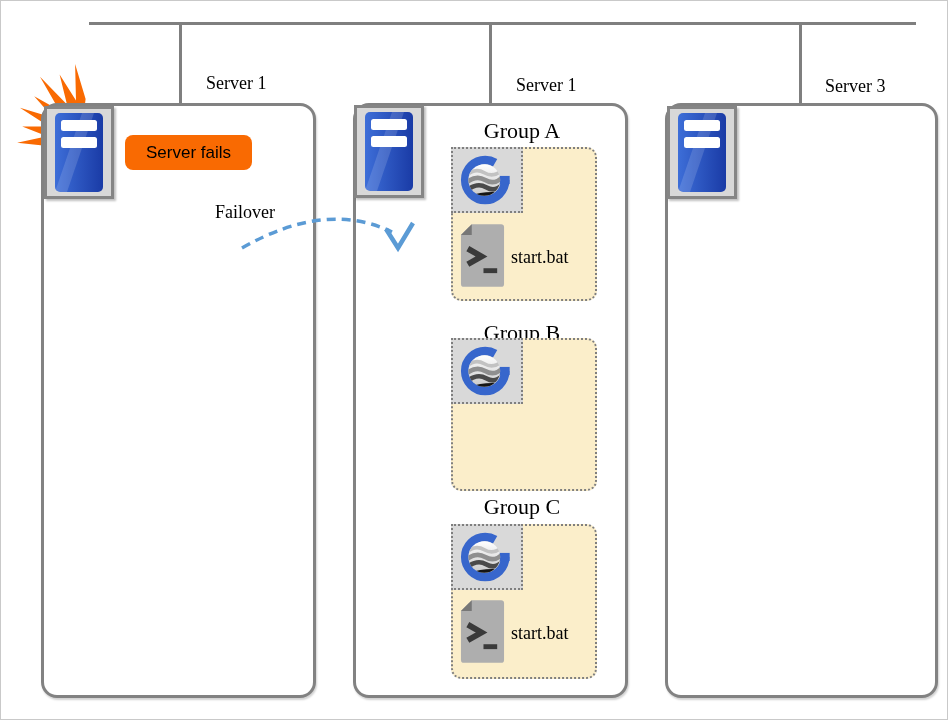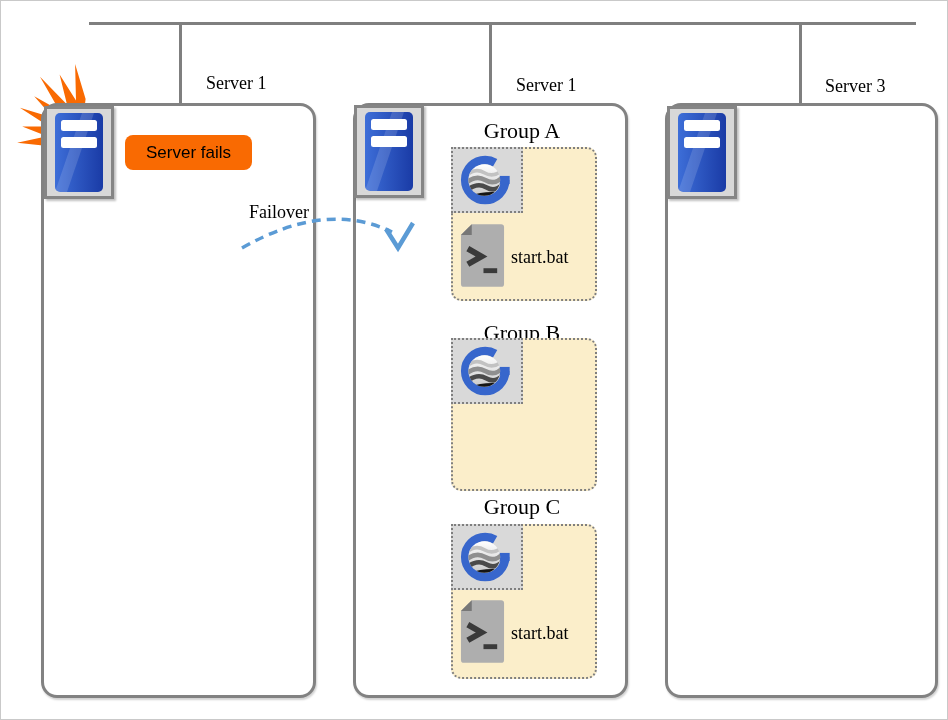--- a/index.html
+++ b/index.html
@@ -100,21 +100,21 @@
     </svg>
   <svg class="abs icon-frame" style="left:353px;top:104px" width="70" height="93">
       <use href="#sym-server"></use>
     </svg>
   <svg class="abs icon-frame" style="left:666px;top:105px" width="70" height="93">
       <use href="#sym-server"></use>
     </svg>
 
   <div class="abs badge" style="left:124px;top:134px">Server fails</div>
 
-  <div class="abs lbl" style="left:248px;top:201px">Failover</div>
+  <div class="abs lbl" style="left:214px;top:201px">Failover</div>
   <svg class="abs" style="left:233px;top:207px" width="190" height="52" viewBox="0 0 190 52">
     <path d="M 8,40 Q 92,-8 158,24" fill="none" stroke="#5b9bd5" stroke-width="3.5" stroke-dasharray="9 6"></path>
     <path d="M 152,21 L 164,40 L 179,15" fill="none" stroke="#5b9bd5" stroke-width="4.5" stroke-linejoin="miter"></path>
   </svg>
 
   <div class="abs lbl group-lbl" style="left:450px;top:120px">Group A</div>
   <div class="abs group-box" style="left:450px;top:146px;width:146px;height:154px"></div>
   <div class="abs logo-tile" style="left:450px;top:146px;width:72px;height:66px">
     <svg width="58" height="58">
       <use href="#sym-logo"></use>

